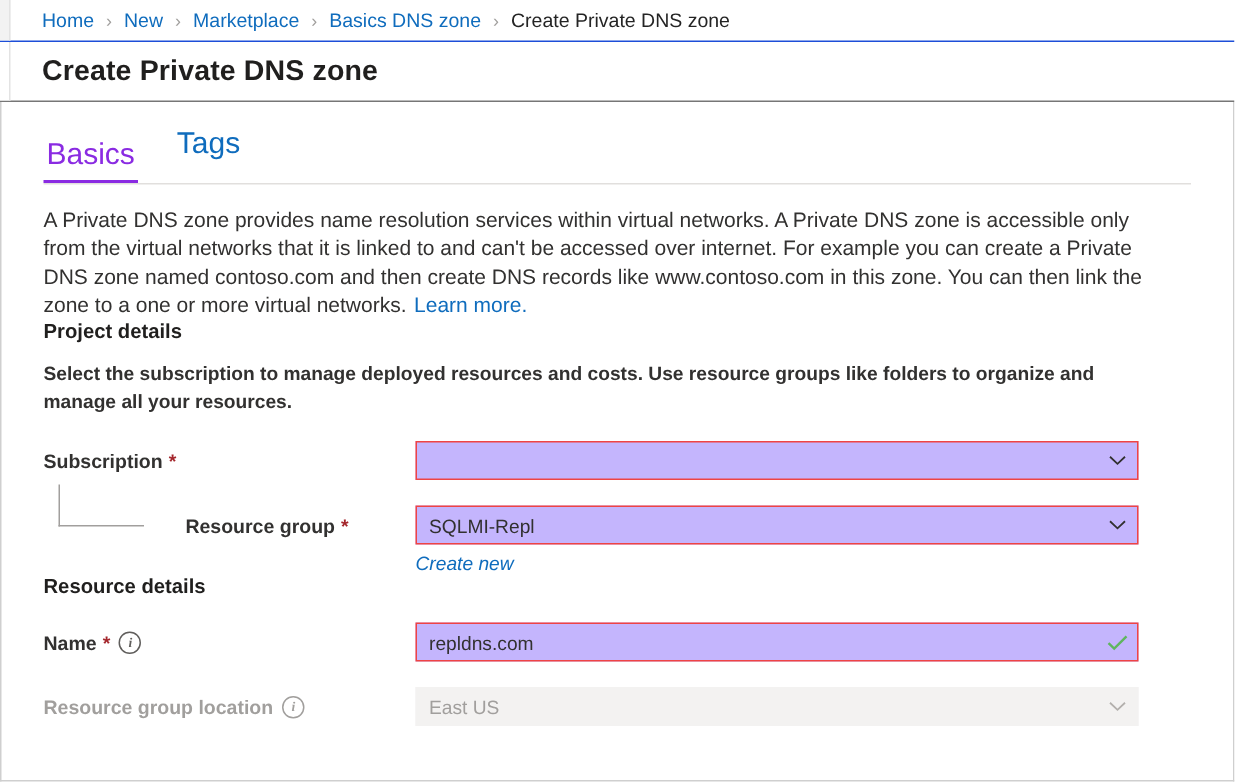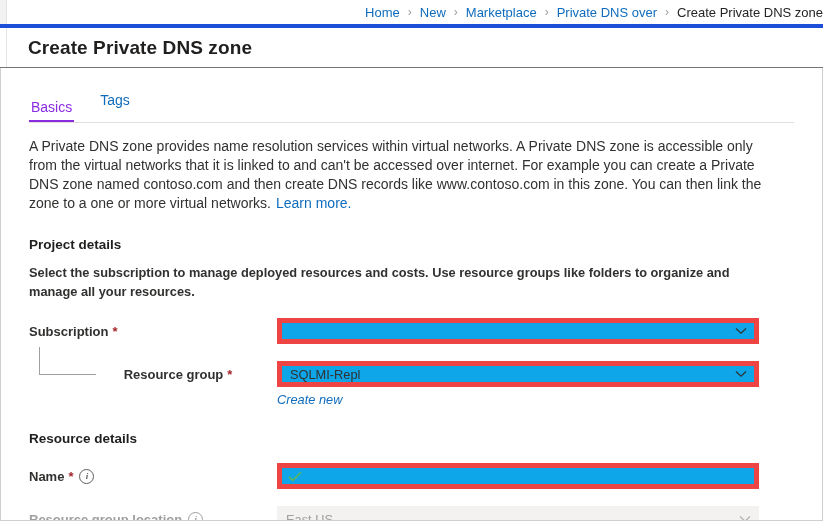--- a/index.html
+++ b/index.html
@@ -14,25 +14,24 @@
     font-size: 13px;
     color: #323130;
     overflow: hidden;
   }
 
   
   .breadcrumb-band {
     position: relative;
     height: 28px;
     background: #ffffff;
-    border-bottom: 4px solid #1d4ed8;
-    display: flex;
-    align-items: center;
-    box-sizing: border-box;
-    justify-content: flex-end;
+    border-bottom: 1px solid #1d4ed8;
+    display: flex;
+    align-items: center;
+    box-sizing: border-box;
   }
   .left-rail {
     position: absolute;
     left: 0;
     top: 0;
     width: 7px;
     height: 100%;
     background: #f2f2f2;
     border-right: 1px solid #e3e3e3;
     box-sizing: border-box;
@@ -103,21 +102,21 @@
   
   .tabs {
     display: flex;
     align-items: flex-end;
     height: 34px;
     margin-top: 20px;
     border-bottom: 1px solid #e1dfdd;
     position: relative;
   }
   .tab {
-    font-size: 14px;
+    font-size: 20px;
     color: #0f6cbd;
     padding: 0 2px 14px 2px;
     margin-right: 24px;
     cursor: pointer;
     position: relative;
     white-space: nowrap;
   }
   .tab.active {
     color: #8a2be2;
     border-bottom: 2px solid #8a2be2;
@@ -136,21 +135,20 @@
     color: #0f6cbd;
     cursor: pointer;
     margin-left: 5px;
   }
 
   
   .section-head {
     font-size: 13.5px;
     font-weight: bold;
     color: #201f1e;
-    margin-top: 24px;
   }
   .section-desc {
     margin-top: 11px;
     font-size: 12.8px;
     line-height: 19px;
     color: #323130;
     max-width: 740px;
     font-weight: bold;
   }
 
@@ -202,22 +200,22 @@
   }
   .info-icon.disabled {
     border-color: #a19f9d;
     color: #a19f9d;
   }
 
   .field {
     position: relative;
     width: 482px;
     height: 26px;
-    border: 5px solid #ef4444;
-    background: #0ea5e9;
+    border: 1px solid #ef4444;
+    background: #c4b5fd;
     box-sizing: border-box;
     display: flex;
     align-items: center;
     cursor: pointer;
   }
   .field.disabled {
     border: 1px solid #f3f2f1;
     background: #f3f2f1;
     cursor: default;
   }
@@ -276,21 +274,21 @@
 
 <div class="breadcrumb-band">
   <div class="left-rail"></div>
   <div class="breadcrumb">
     <span class="crumb-link">Home</span>
     <span class="crumb-sep">›</span>
     <span class="crumb-link">New</span>
     <span class="crumb-sep">›</span>
     <span class="crumb-link">Marketplace</span>
     <span class="crumb-sep">›</span>
-    <span class="crumb-link">Private DNS over</span>
+    <span class="crumb-link">Basics DNS zone</span>
     <span class="crumb-sep">›</span>
     <span class="crumb-current">Create Private DNS zone</span>
   </div>
 </div>
 
 <div class="title-band">
   <div class="title-rail"></div>
   <div class="page-title">Create Private DNS zone</div>
 </div>
 
@@ -347,20 +345,21 @@
 
     <div class="section-head">Resource details</div>
 
     <div class="form-row">
       <div class="form-label">
         <span>Name</span>
         <span class="req">*</span>
         <span class="info-icon">i</span>
       </div>
       <div class="field">
+        <span class="field-text">repldns.com</span>
         <span class="check">
           <svg width="14" height="11" viewBox="0 0 14 11" fill="none" stroke="#5eb55e" stroke-width="1.6">
               <path d="M1 5.8 L4.8 9.4 L13 1.2"></path>
             </svg>
         </span>
       </div>
     </div>
 
     <div class="form-row">
       <div class="form-label disabled">

